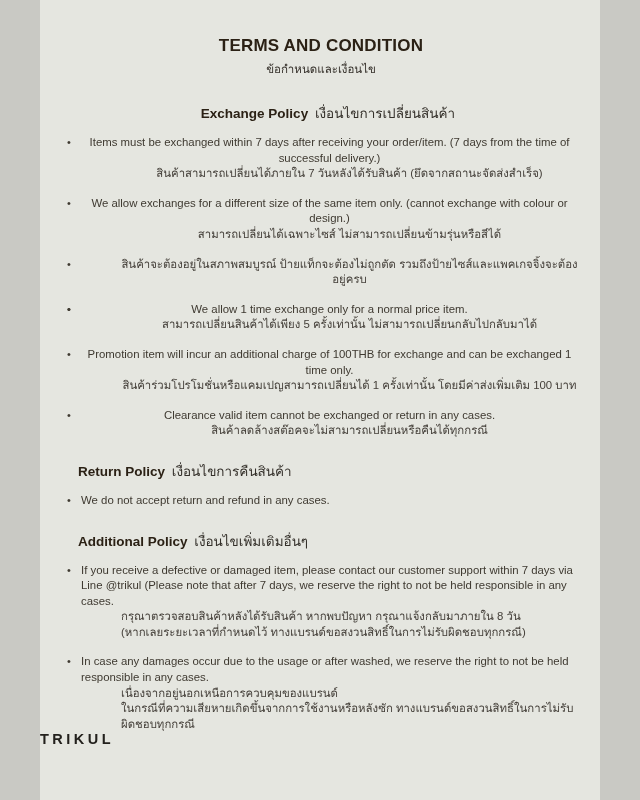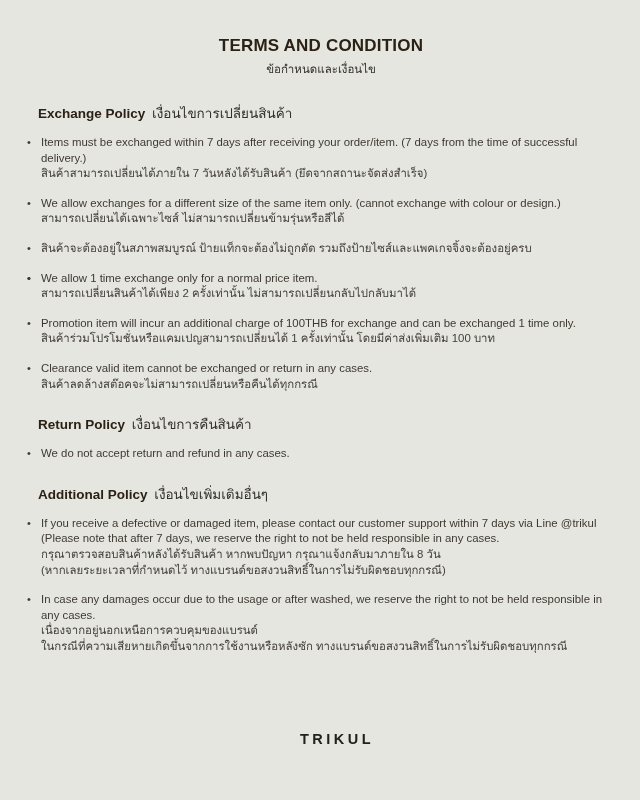--- a/index.html
+++ b/index.html
@@ -1,19 +1,19 @@
 <!DOCTYPE html>
 <html lang="en"><head>
 <meta charset="utf-8">
 <style>
   * { margin: 0; padding: 0; box-sizing: border-box; }
   html, body { background: #c9c9c4; }
   .page {
     position: relative;
-    width: 640px;
+    width: 560px;
     height: 800px;
     margin: 0 auto;
     background: #e5e6e0;
     font-family: "Liberation Sans", "DejaVu Sans", sans-serif;
     color: #3e3930;
     overflow: hidden;
     padding: 36px 22px 16px 24px;
   }
   .doc-header { text-align: center; color: #2e2418; }
   .doc-title {
@@ -21,21 +21,21 @@
     font-weight: 700;
     letter-spacing: 0.2px;
     color: #2b2115;
   }
   .doc-subtitle {
     font-size: 11.5px;
     margin-top: 4px;
     color: #35302a;
   }
   .section { margin-top: 24px; }
-  .section.first { margin-top: 27px; }
+  .section.first { margin-top: 27px; text-align: center; }
   .section-heading {
     margin-left: 14px;
     font-size: 13.5px;
     color: #2b2115;
     line-height: 17px;
   }
   .section-heading .h-en { font-weight: 700; }
   .section-heading .h-th { font-weight: 400; margin-left: 3px; color: #34302a; }
   ul.bullets {
     list-style: none;
@@ -51,27 +51,26 @@
     max-width: 585px;
   }
   .dot {
     position: absolute;
     left: 0;
     top: 0;
     font-size: 11px;
     color: #3e3930;
   }
   .b-en { color: #3e3930; }
-  .b-th { color: #45403a; }
+  .b-th { color: #45403a; margin-left: 40px; }
   .doc-footer {
     position: absolute;
-    left: 17px;
+    left: 0;
     bottom: 52px;
     width: 100%;
-    text-align: center;
   }
   .brand-logo {
     display: inline-block;
     font-family: "Liberation Sans", "DejaVu Sans", sans-serif;
     font-size: 14.5px;
     font-weight: 700;
     letter-spacing: 3.5px;
     color: #23211d;
   }
 </style>
@@ -104,21 +103,21 @@
       <li>
         <span class="dot">•</span>
         <div class="b-th">สินค้าจะต้องอยู่ในสภาพสมบูรณ์ ป้ายแท็กจะต้องไม่ถูกตัด รวมถึงป้ายไซส์และแพคเกจจิ้งจะต้องอยู่ครบ</div>
       </li>
       <li>
         <span class="dot">•</span>
       </li>
       <li>
         <span class="dot">•</span>
         <div class="b-en">We allow 1 time exchange only for a normal price item.</div>
-        <div class="b-th">สามารถเปลี่ยนสินค้าได้เพียง 2 ครั้งเท่านั้น ไม่สามารถเปลี่ยนกลับไปกลับมาได้</div>
+        <div class="b-th">สามารถเปลี่ยนสินค้าได้เพียง 5 ครั้งเท่านั้น ไม่สามารถเปลี่ยนกลับไปกลับมาได้</div>
       </li>
       <li>
         <span class="dot">•</span>
         <div class="b-en">Promotion item will incur an additional charge of 100THB for exchange and can be exchanged 1 time only.</div>
         <div class="b-th">สินค้าร่วมโปรโมชั่นหรือแคมเปญสามารถเปลี่ยนได้ 1 ครั้งเท่านั้น โดยมีค่าส่งเพิ่มเติม 100 บาท</div>
       </li>
       <li>
         <span class="dot">•</span>
         <div class="b-en">Clearance valid item cannot be exchanged or return in any cases.</div>
         <div class="b-th">สินค้าลดล้างสต๊อคจะไม่สามารถเปลี่ยนหรือคืนได้ทุกกรณี</div>

